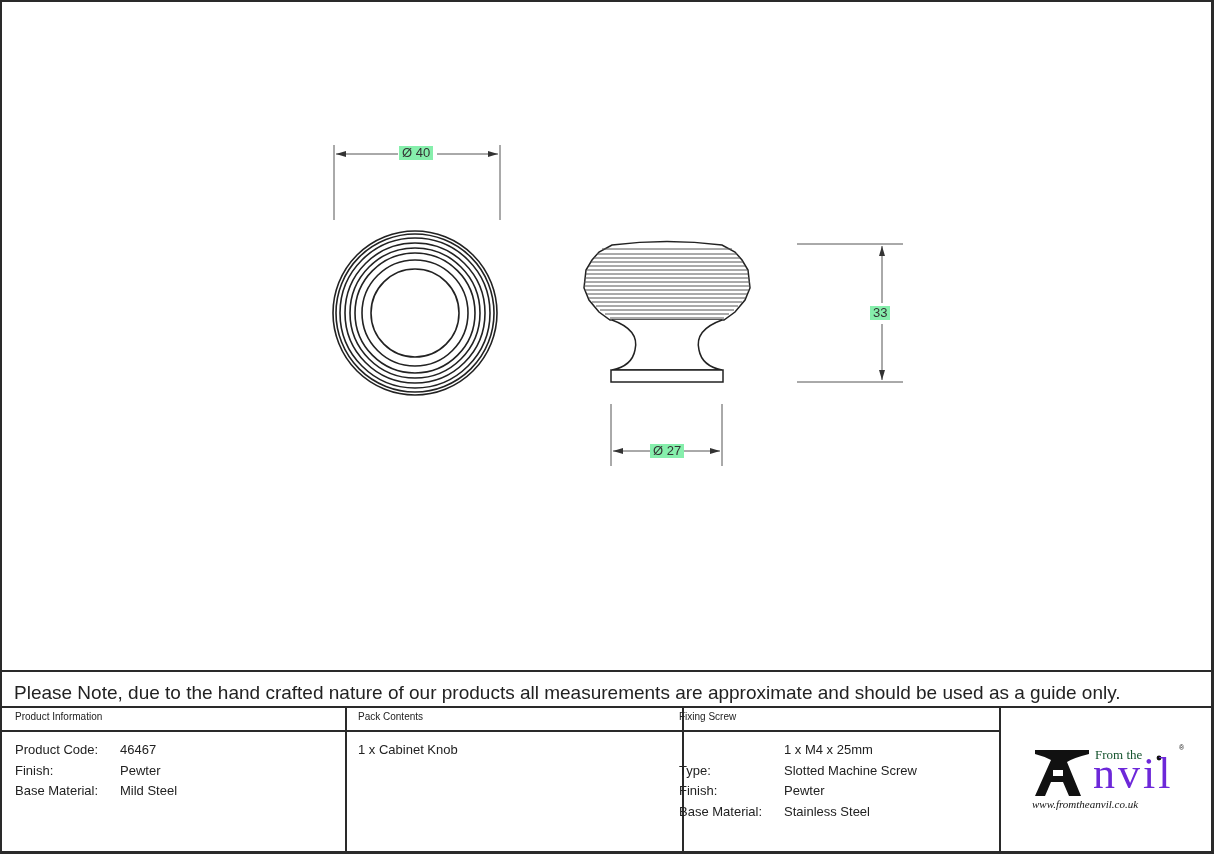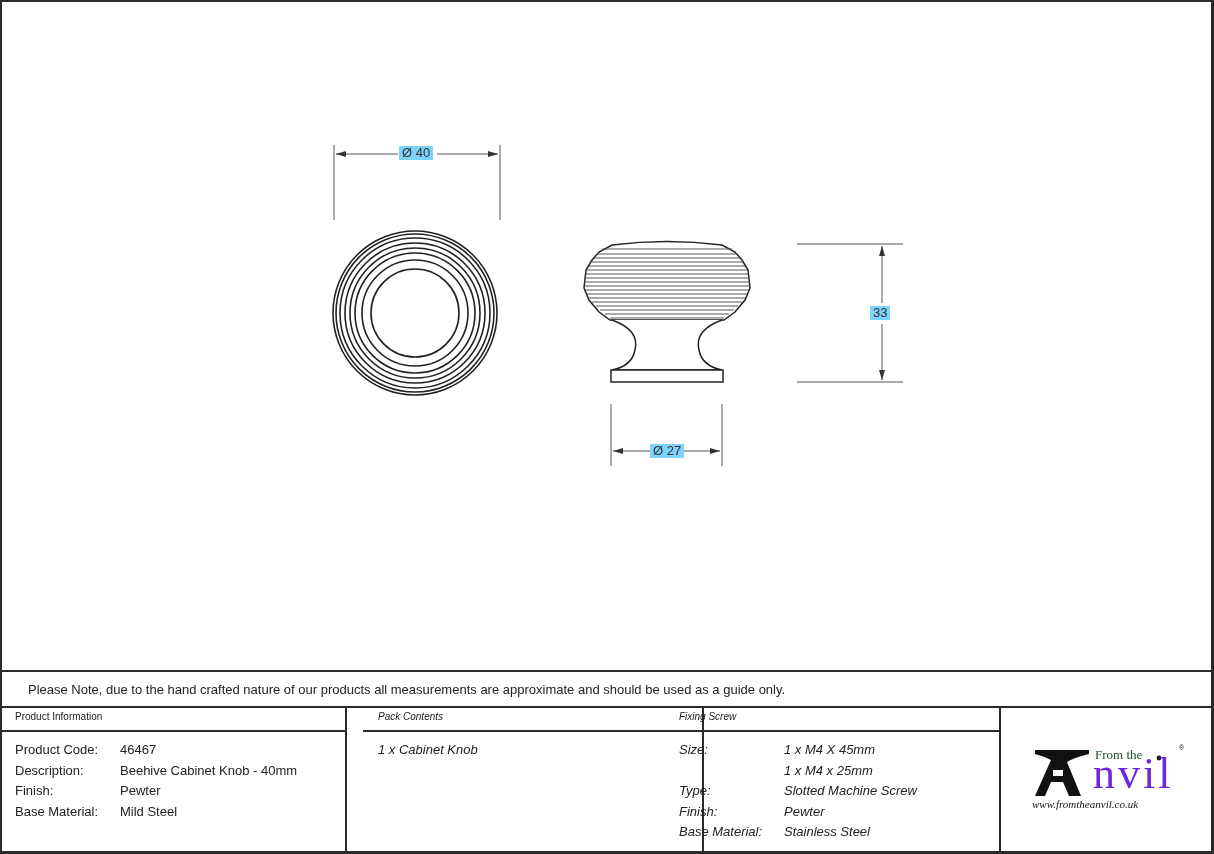--- a/index.html
+++ b/index.html
@@ -1,24 +1,24 @@
 <!DOCTYPE html>
 <html><head>
 <meta charset="utf-8">
 <style>
   html, body { margin: 0; padding: 0; background: #ffffff; }
   body { width: 1214px; height: 854px; position: relative; overflow: hidden;
          font-family: "Liberation Sans", "DejaVu Sans", sans-serif; color: #222; }
   .frame { position: absolute; left: 0; top: 0; width: 1214px; height: 854px;
            box-sizing: border-box; border: 2px solid #2a2a2a; border-right-width: 3px; border-bottom-width: 3px; }
   .drawing { position: absolute; left: 0; top: 0; width: 1214px; height: 670px; }
-  .dim-label { position: absolute; font-size: 13px; color: #333; background: #7dd3fc; padding: 0 3px; line-height: 14px; }
+  .dim-label { position: absolute; font-size: 13px; color: #333; background: #86efac; padding: 0 3px; line-height: 14px; }
   .note { position: absolute; left: 0; top: 670px; width: 1214px; height: 38px; box-sizing: border-box;
           border-top: 2px solid #2a2a2a; border-bottom: 2px solid #2a2a2a; }
-  .note span { position: absolute; left: 28px; top: 10px; font-size: 13px; }
+  .note span { position: absolute; left: 14px; top: 10px; font-size: 19px; }
   .table { position: absolute; top: 708px; left: 0; height: 146px; }
   .col { position: absolute; top: 0; height: 144px; box-sizing: border-box; border-right: 2px solid #2a2a2a; }
   .col .hdr { height: 24px; border-bottom: 2px solid #2a2a2a; box-sizing: border-box; font-size: 10px; padding: 3px 0 0 15px; }
   .col .body { padding: 8px 12px 0 15px; font-size: 13px; }
   .row { display: flex; height: 20.5px; line-height: 20.5px; }
   .row .k { width: 105px; }
   .logo { position: absolute; left: 1001px; top: 708px; width: 211px; height: 144px; }
 </style>
 </head>
 <body>
@@ -102,46 +102,38 @@
 
 <div class="table">
   <div class="col" style="left:0;width:347px;">
     <div class="hdr">Product Information</div>
     <div class="body">
       <div class="row">
           <span class="k">Product Code:</span>
           <span>46467</span>
         </div>
       <div class="row">
-          <span class="k">Description:</span>
-          <span>Beehive Cabinet Knob - 40mm</span>
-        </div>
-      <div class="row">
           <span class="k">Finish:</span>
           <span>Pewter</span>
         </div>
       <div class="row">
           <span class="k">Base Material:</span>
           <span>Mild Steel</span>
         </div>
     </div>
   </div>
-  <div class="col" style="left:363px;width:341px;font-style:italic;">
+  <div class="col" style="left:343px;width:341px;">
     <div class="hdr">Pack Contents</div>
     <div class="body">
       <div class="row">1 x Cabinet Knob</div>
     </div>
   </div>
-  <div class="col" style="left:664px;width:337px;font-style:italic;">
+  <div class="col" style="left:664px;width:337px;">
     <div class="hdr">Fixing Screw</div>
     <div class="body">
-      <div class="row">
-          <span class="k">Size:</span>
-          <span>1 x M4 X 45mm</span>
-        </div>
       <div class="row">
           <span class="k"></span>
           <span>1 x M4 x 25mm</span>
         </div>
       <div class="row">
           <span class="k">Type:</span>
           <span>Slotted Machine Screw</span>
         </div>
       <div class="row">
           <span class="k">Finish:</span>

